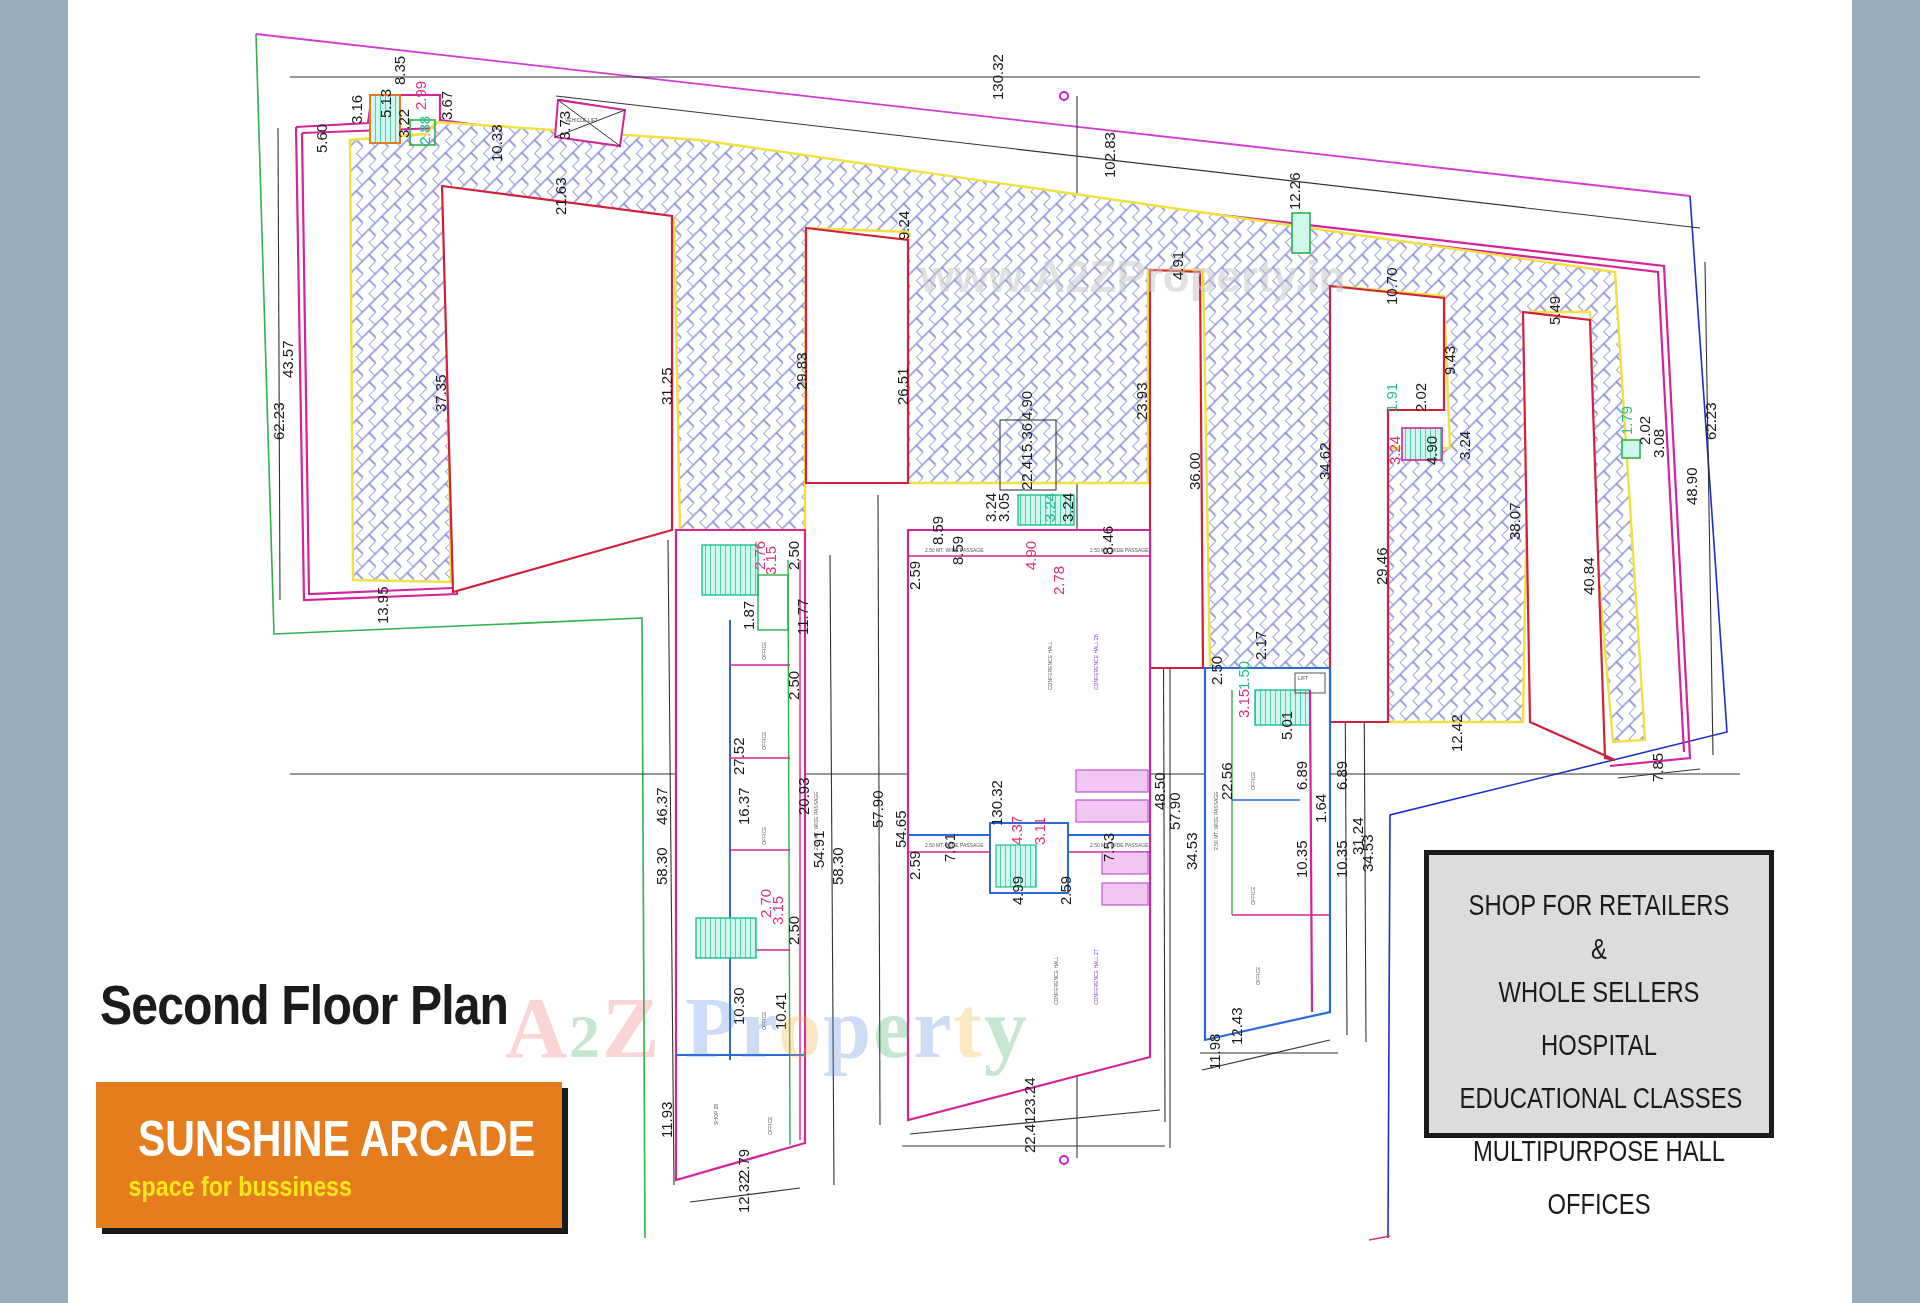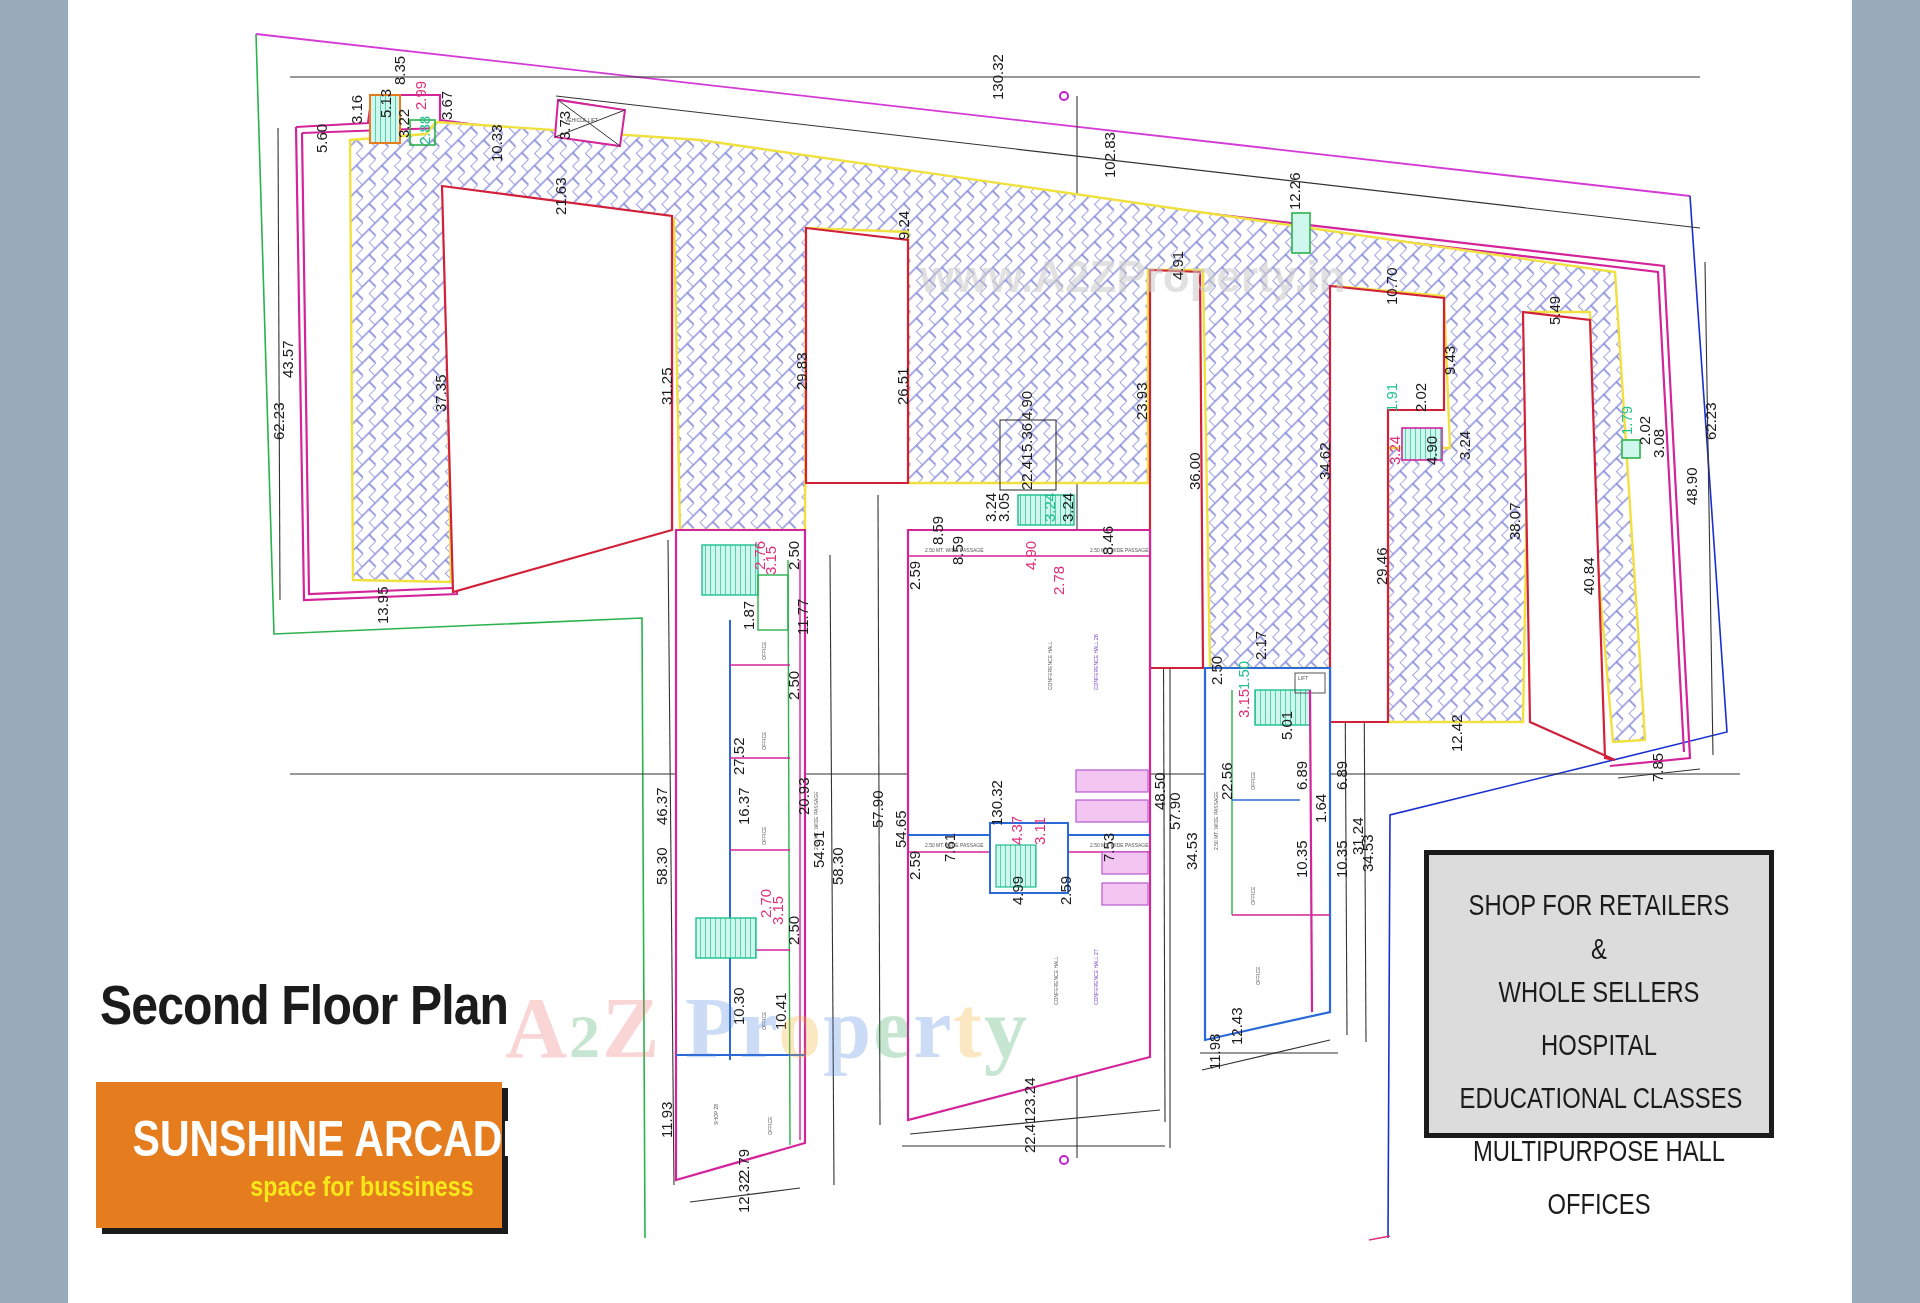--- a/index.html
+++ b/index.html
@@ -11,21 +11,21 @@
   .dim-green{font-family:"Liberation Sans",sans-serif;font-size:15px;fill:#1fbf8f;}
   .room-lbl{font-family:"Liberation Sans",sans-serif;font-size:5px;fill:#555;}
   .room-lbl-p{font-family:"Liberation Sans",sans-serif;font-size:5px;fill:#7a3cc0;}
   .wm-url{font-family:"Liberation Sans",sans-serif;font-size:44px;font-weight:bold;fill:#c9c9c9;opacity:.55;}
 
   #title{position:absolute;left:100px;top:972px;font-family:"Liberation Sans",sans-serif;font-weight:bold;font-size:56px;color:#1b1b1b;letter-spacing:-1px;transform:scaleX(.86);transform-origin:left top;white-space:nowrap;}
   #watermark{position:absolute;left:505px;top:978px;font-family:Liberation Serif, serif;font-weight:bold;font-size:86px;white-space:nowrap;letter-spacing:2px;opacity:.28;}
   #watermark .a{color:#f06a6a;} #watermark .n2{color:#3aa85c;font-size:62px;} #watermark .z{color:#f06a6a;}
   #watermark .p{color:#4a7fe0;} #watermark .r{color:#4a7fe0;} #watermark .o{color:#f3b02a;} #watermark .e{color:#3aa85c;} #watermark .t{color:#f3b02a;} #watermark .y{color:#3aa85c;}
 
-  #brand{position:absolute;left:96px;top:1082px;width:406px;height:146px;background:#e57d1e;box-shadow:6px 6px 0 #1b1b1b;text-align:right;}
+  #brand{position:absolute;left:96px;top:1082px;width:466px;height:146px;background:#e57d1e;box-shadow:6px 6px 0 #1b1b1b;text-align:left;}
   #brand-name{display:block;margin-top:28px;font-family:"Liberation Sans",sans-serif;font-weight:bold;font-size:50px;color:#ffffff;transform:scaleX(.82);white-space:nowrap;}
   #brand-tag{display:block;margin-top:4px;font-family:"Liberation Sans",sans-serif;font-weight:bold;font-size:27px;color:#f7e81a;transform:scaleX(.86);white-space:nowrap;}
 
   #uses{position:absolute;left:1424px;top:850px;width:350px;height:288px;background:#dcdcdc;border:5px solid #1b1b1b;box-sizing:border-box;padding-top:24px;text-align:center;}
   .use-line{display:block;font-family:"Liberation Sans",sans-serif;font-size:29px;color:#1b1b1b;line-height:53px;transform:scaleX(.82);white-space:nowrap;}
   .use-line.amp{line-height:34px;}
 </style>
 </head>
 <body>
 

